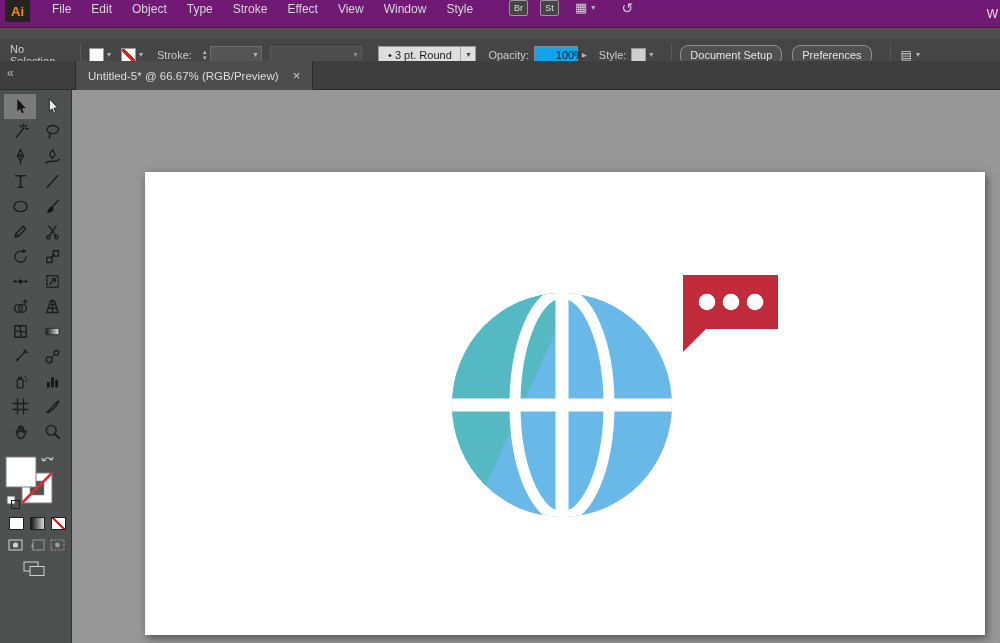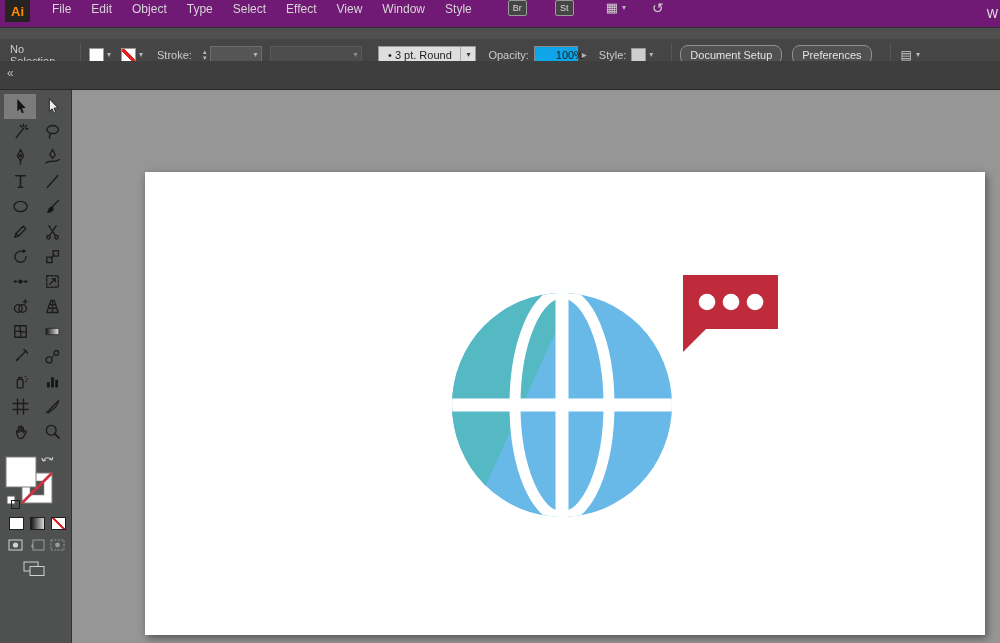--- a/index.html
+++ b/index.html
@@ -6,21 +6,21 @@
   body{width:1000px;height:643px;position:relative;overflow:hidden;background:#4f4f4f;
        font-family:"Liberation Sans",sans-serif;color:#d6d6d6;font-size:12px;cursor:default}
 
   
   .menubar{position:absolute;left:0;top:0;width:1000px;height:28px;background:#701a75;
            display:flex;align-items:flex-start;border-bottom:1px solid #2e2e2e}
   .ai-logo{width:25px;height:22px;margin:0 12px 0 5px;background:#262321;color:#ff8a00;
            font-weight:bold;font-size:13px;display:flex;align-items:center;justify-content:center}
   .menu-item{padding:0 10px;height:18px;display:flex;align-items:center}
   .mini-btn{width:19px;height:16px;border:1px solid #9a9a9a;border-radius:2px;background:#454545;
-            color:#dcdcdc;font-size:9px;display:flex;align-items:center;justify-content:center;margin-right:28px}
+            color:#dcdcdc;font-size:9px;display:flex;align-items:center;justify-content:center;margin-right:12px}
   .ws-icon{margin-left:4px;color:#cfcfcf;font-size:13px;display:flex;align-items:center;gap:4px}
   .chev{font-size:8px;color:#b5b5b5;line-height:1}
   .sync-icon{margin-left:26px;color:#cfcfcf;font-size:14px}
   .win-overflow{position:absolute;right:2px;top:7px;color:#e6e6e6}
 
   
   .controlbar{position:absolute;left:0;top:39px;width:1000px;height:33px;background:#454545;
               border-bottom:1px solid #2c2c2c;display:flex;align-items:center;font-size:11px;color:#cccccc}
   .vsep{width:1px;height:24px;background:#353535;border-right:1px solid #565656;margin:0 8px}
   .status{padding-left:10px;width:72px}
@@ -74,21 +74,21 @@
 </style>
 </head>
 <body>
 
 <div class="menubar">
   <div class="ai-logo">Ai</div>
   <div class="menu-item">File</div>
   <div class="menu-item">Edit</div>
   <div class="menu-item">Object</div>
   <div class="menu-item">Type</div>
-  <div class="menu-item">Select</div>
+  <div class="menu-item">Stroke</div>
   <div class="menu-item">Effect</div>
   <div class="menu-item">View</div>
   <div class="menu-item">Window</div>
   <div class="menu-item">Style</div>
   <div class="mini-btn" style="margin-left:26px">Br</div>
   <div class="mini-btn">St</div>
   <div class="ws-icon">
     <span>▦</span>
     <span class="chev">▾</span>
   </div>
@@ -147,20 +147,24 @@
   <div class="btn">Preferences</div>
   <div class="vsep"></div>
   <div class="panel-icon">
     <span>▤</span>
     <span class="chev">▾</span>
   </div>
 </div>
 
 <div class="tabrow">
   <span class="collapse">«</span>
+  <div class="doc-tab">
+    <span>Untitled-5* @ 66.67% (RGB/Preview)</span>
+    <span class="tab-close">×</span>
+  </div>
 </div>
 
 <div class="toolbar">
   <div id="tool-grid">
       <div class="tool-cell selected">
         <svg viewBox="0 0 16 16" width="17" height="17" fill="none" stroke="#1d1d1d" stroke-width="1.3" stroke-linecap="round" stroke-linejoin="round">
           <path d="M5 1 L5 12.6 L7.6 10.2 L9.4 14.4 L11.1 13.6 L9.4 9.6 L12.9 9.3 Z" fill="#141414" stroke="none"></path>
         </svg>
       </div>
       <div class="tool-cell">

